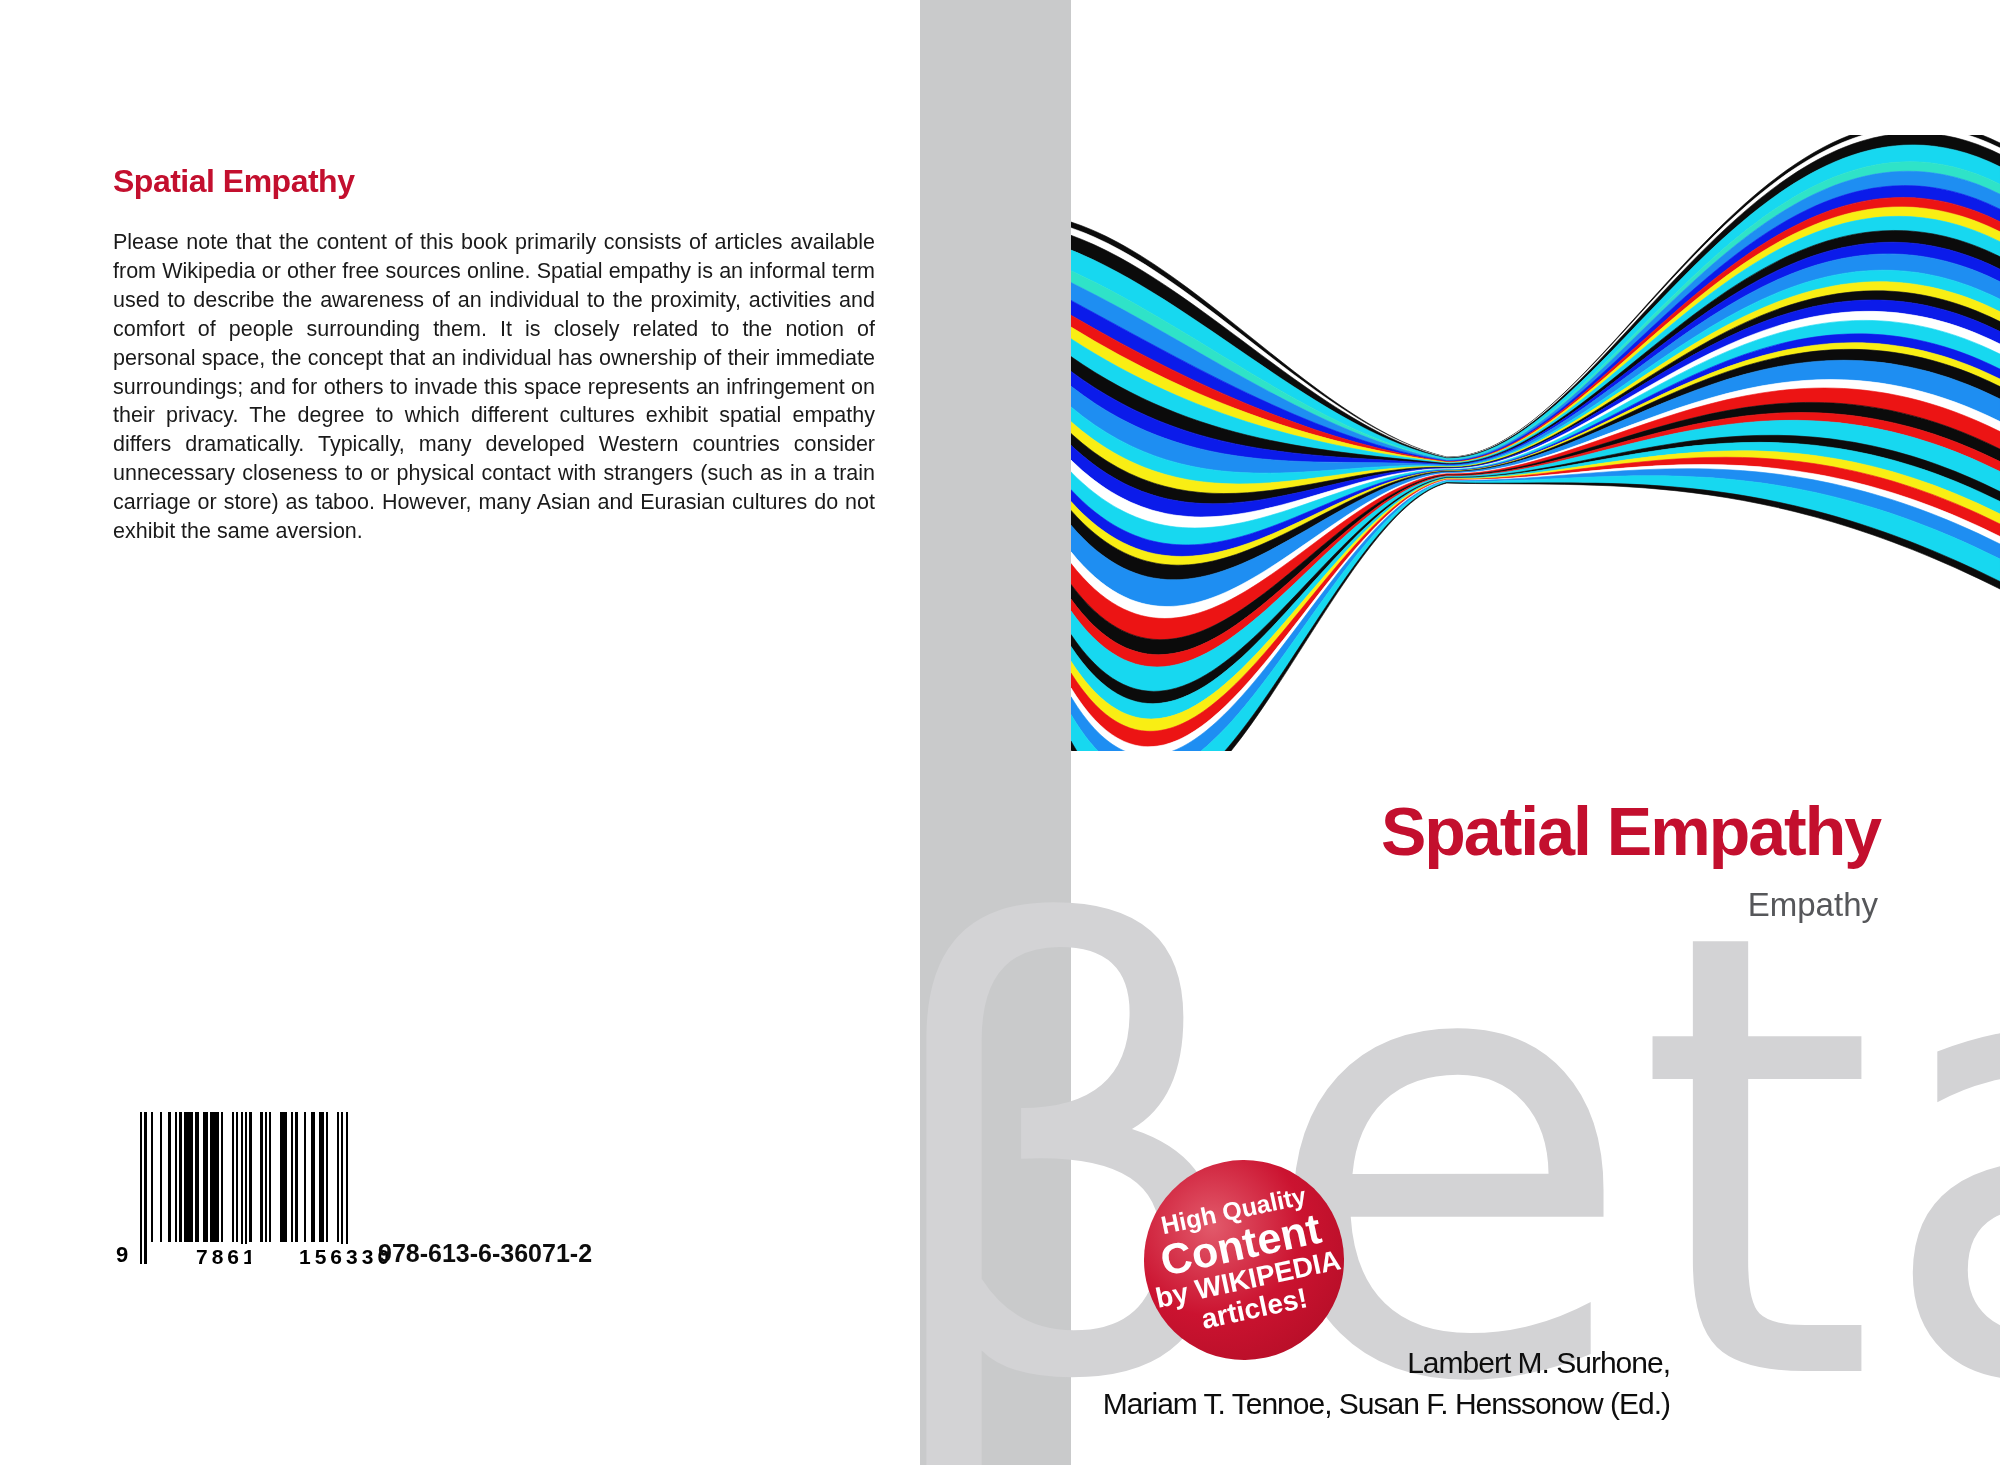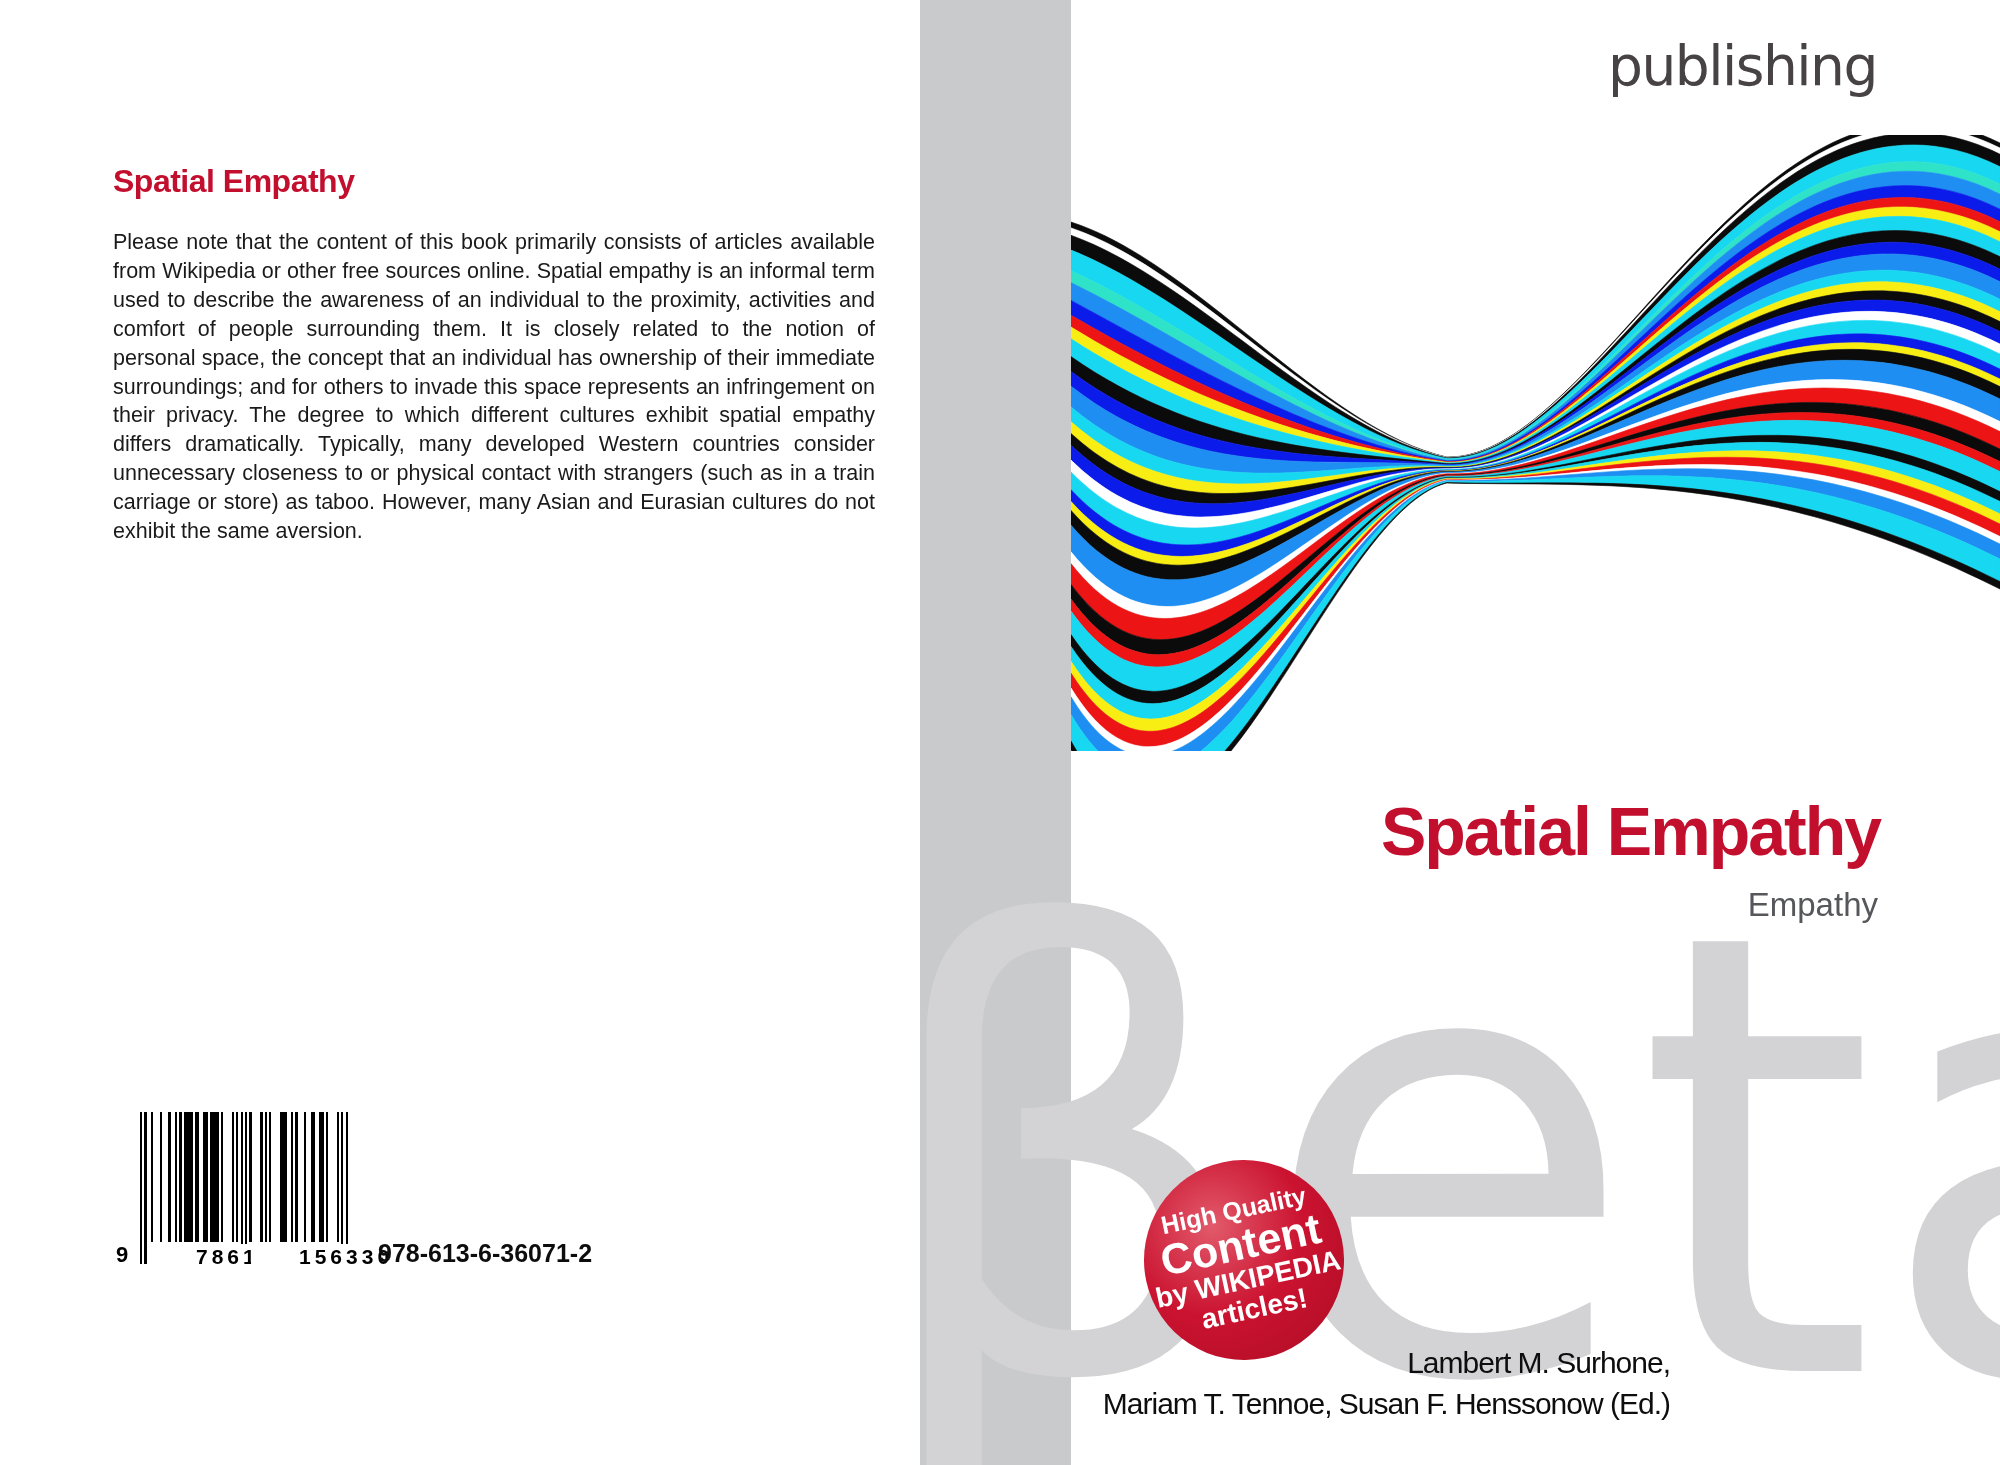--- a/index.html
+++ b/index.html
@@ -155,21 +155,20 @@
         <div class="tall" style="background: transparent;"></div>
         <div class="tall" style="background: rgb(0, 0, 0);"></div>
       </div>
     <div class="bc-digit-left">9</div>
     <div class="bc-box g1">786136</div>
     <div class="bc-box g2">156330</div>
   </div>
   <div class="isbn-text">978-613-6-36071-2</div>
 
   <div class="logo">
-    <div class="dark">publishing</div>
   </div>
 
   <div class="ribbon-wrap">
     <svg id="ribbon" width="929" height="616" viewBox="0 0 930 616" preserveAspectRatio="none" xmlns="http://www.w3.org/2000/svg">
         <path d="M 0.0,87.0 C 125.0,127.0 252.0,293.8 376.0,322.0 C 530.0,326.0 690.0,-112.0 930.0,8.0 L 930.0,13.0 C 690.0,-107.0 530.0,326.3 376.0,322.3 C 252.0,294.8 125.0,135.0 0.0,92.9 Z" fill="#0b0b0b" stroke="#0b0b0b" stroke-width="0.6"></path>
         <path d="M 0.0,92.9 C 125.0,135.0 252.0,294.8 376.0,322.3 C 530.0,326.3 690.0,-107.0 930.0,13.0 L 930.0,19.2 C 690.0,-100.8 530.0,326.7 376.0,322.7 C 252.0,296.0 125.0,145.0 0.0,100.3 Z" fill="#ffffff" stroke="#ffffff" stroke-width="0.6"></path>
         <path d="M 0.0,100.3 C 125.0,145.0 252.0,296.0 376.0,322.7 C 530.0,326.7 690.0,-100.8 930.0,19.2 L 930.0,31.7 C 690.0,-88.3 530.0,327.4 376.0,323.4 C 252.0,298.4 125.0,164.9 0.0,115.1 Z" fill="#0b0b0b" stroke="#0b0b0b" stroke-width="0.6"></path>
         <path d="M 0.0,115.1 C 125.0,164.9 252.0,298.4 376.0,323.4 C 530.0,327.4 690.0,-88.3 930.0,31.7 L 930.0,49.2 C 690.0,-70.8 530.0,328.4 376.0,324.4 C 252.0,301.8 125.0,192.9 0.0,135.8 Z" fill="#17d8f0" stroke="#17d8f0" stroke-width="0.6"></path>
         <path d="M 0.0,135.8 C 125.0,192.9 252.0,301.8 376.0,324.4 C 530.0,328.4 690.0,-70.8 930.0,49.2 L 930.0,59.2 C 690.0,-60.8 530.0,329.0 376.0,325.0 C 252.0,303.7 125.0,208.9 0.0,147.6 Z" fill="#2fe3c8" stroke="#2fe3c8" stroke-width="0.6"></path>
         <path d="M 0.0,147.6 C 125.0,208.9 252.0,303.7 376.0,325.0 C 530.0,329.0 690.0,-60.8 930.0,59.2 L 930.0,74.2 C 690.0,-45.8 530.0,329.9 376.0,325.9 C 252.0,306.6 125.0,232.9 0.0,165.4 Z" fill="#1e8ef2" stroke="#1e8ef2" stroke-width="0.6"></path>

